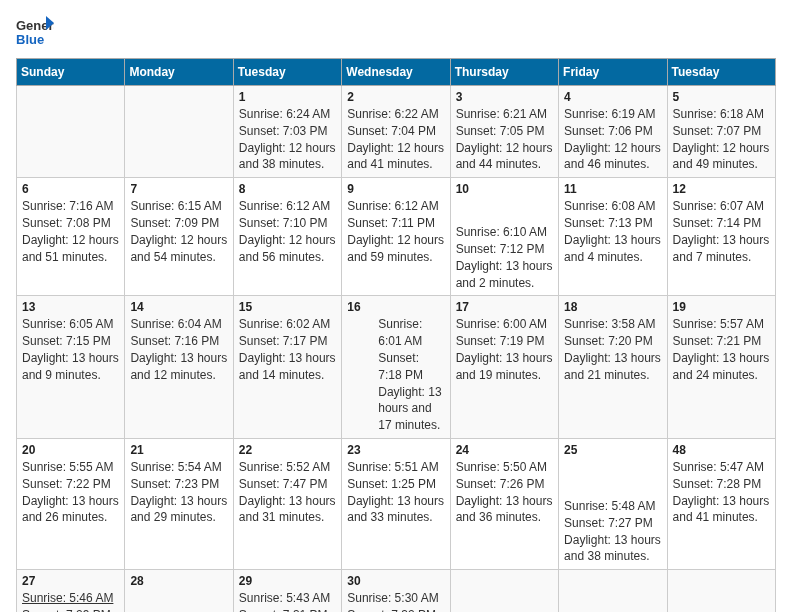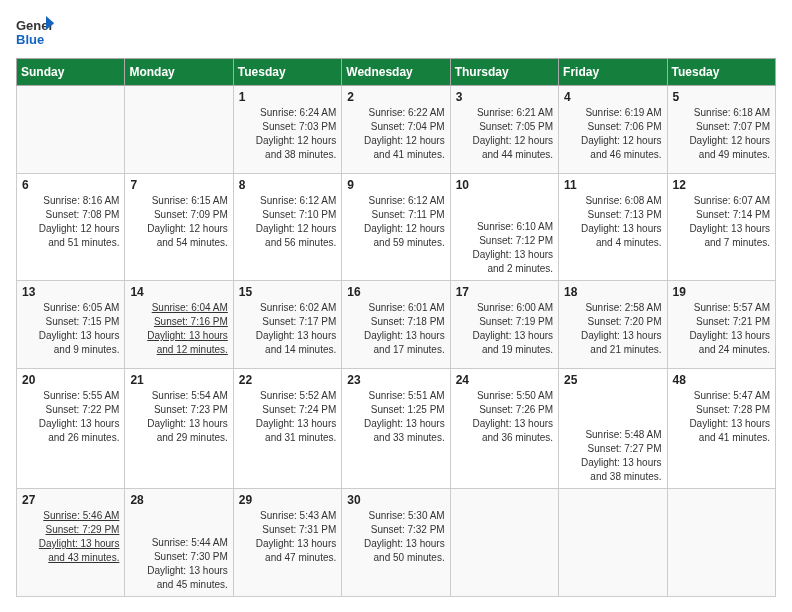--- a/index.html
+++ b/index.html
@@ -23,21 +23,21 @@
     }
     .title-block { text-align: right; }
     .title-month { font-size: 36px; font-weight: bold; color: #1a1a2e; }
     .title-location { font-size: 16px; color: #333; }
     .calendar-table {
       width: 100%;
       border-collapse: collapse;
       table-layout: fixed;
     }
     .calendar-table th {
-      background-color: #15803d;
+      background-color: #0369a1;
       color: #fff;
       font-size: 12px;
       font-weight: bold;
       padding: 6px 4px;
       text-align: left;
       border: 1px solid #aaa;
     }
     .calendar-table td {
       border: 1px solid #ccc;
       vertical-align: top;
@@ -49,21 +49,21 @@
     }
     .calendar-table tr:nth-child(odd) td { background: #f9f9f9; }
     .calendar-table tr:nth-child(even) td { background: #ffffff; }
     .day-number {
       font-size: 12px;
       font-weight: bold;
       color: #222;
       display: block;
       margin-bottom: 2px;
     }
-    .day-info { font-size: 10px; color: #333; line-height: 1.4; text-align: right; }
+    .day-info { font-size: 12px; color: #333; line-height: 1.4; }
     .empty-cell { background: #f9f9f9 !important; }
   </style>
 </head>
 <body>
 
 <div class="header-area">
   <div class="logo">
     <svg width="38" height="32" viewBox="0 0 38 32">
     <text x="0" y="14" font-size="13" font-weight="bold" fill="#333" font-family="Arial">General</text>
     <text x="0" y="28" font-size="13" font-weight="bold" fill="#1565c0" font-family="Arial">Blue</text>
@@ -119,21 +119,21 @@
         <td>
           <span class="day-number">5</span>
           <div class="day-info" style="white-space: pre-line;">Sunrise: 6:18 AM
 Sunset: 7:07 PM
 Daylight: 12 hours and 49 minutes.</div>
         </td>
       </tr>
       <tr>
         <td>
           <span class="day-number">6</span>
-          <div class="day-info" style="white-space: pre-line;">Sunrise: 8:16 AM
+          <div class="day-info" style="white-space: pre-line;">Sunrise: 7:16 AM
 Sunset: 7:08 PM
 Daylight: 12 hours and 51 minutes.</div>
         </td>
         <td>
           <span class="day-number">7</span>
           <div class="day-info" style="white-space: pre-line;">Sunrise: 6:15 AM
 Sunset: 7:09 PM
 Daylight: 12 hours and 54 minutes.</div>
         </td>
         <td>
@@ -169,45 +169,45 @@
       </tr>
       <tr>
         <td>
           <span class="day-number">13</span>
           <div class="day-info" style="white-space: pre-line;">Sunrise: 6:05 AM
 Sunset: 7:15 PM
 Daylight: 13 hours and 9 minutes.</div>
         </td>
         <td>
           <span class="day-number">14</span>
-          <div class="day-info" style="white-space: pre-line; text-decoration: underline;">Sunrise: 6:04 AM
+          <div class="day-info" style="white-space: pre-line;">Sunrise: 6:04 AM
 Sunset: 7:16 PM
 Daylight: 13 hours and 12 minutes.</div>
         </td>
         <td>
           <span class="day-number">15</span>
           <div class="day-info" style="white-space: pre-line;">Sunrise: 6:02 AM
 Sunset: 7:17 PM
 Daylight: 13 hours and 14 minutes.</div>
         </td>
         <td>
           <span class="day-number">16</span>
-          <div class="day-info" style="white-space: pre-line;">Sunrise: 6:01 AM
+          <div class="day-info" style="white-space: pre-line; margin-left: 31px;">Sunrise: 6:01 AM
 Sunset: 7:18 PM
 Daylight: 13 hours and 17 minutes.</div>
         </td>
         <td>
           <span class="day-number">17</span>
           <div class="day-info" style="white-space: pre-line;">Sunrise: 6:00 AM
 Sunset: 7:19 PM
 Daylight: 13 hours and 19 minutes.</div>
         </td>
         <td>
           <span class="day-number">18</span>
-          <div class="day-info" style="white-space: pre-line;">Sunrise: 2:58 AM
+          <div class="day-info" style="white-space: pre-line;">Sunrise: 3:58 AM
 Sunset: 7:20 PM
 Daylight: 13 hours and 21 minutes.</div>
         </td>
         <td>
           <span class="day-number">19</span>
           <div class="day-info" style="white-space: pre-line;">Sunrise: 5:57 AM
 Sunset: 7:21 PM
 Daylight: 13 hours and 24 minutes.</div>
         </td>
       </tr>
@@ -220,21 +220,21 @@
         </td>
         <td>
           <span class="day-number">21</span>
           <div class="day-info" style="white-space: pre-line;">Sunrise: 5:54 AM
 Sunset: 7:23 PM
 Daylight: 13 hours and 29 minutes.</div>
         </td>
         <td>
           <span class="day-number">22</span>
           <div class="day-info" style="white-space: pre-line;">Sunrise: 5:52 AM
-Sunset: 7:24 PM
+Sunset: 7:47 PM
 Daylight: 13 hours and 31 minutes.</div>
         </td>
         <td>
           <span class="day-number">23</span>
           <div class="day-info" style="white-space: pre-line;">Sunrise: 5:51 AM
 Sunset: 1:25 PM
 Daylight: 13 hours and 33 minutes.</div>
         </td>
         <td>
           <span class="day-number">24</span>

